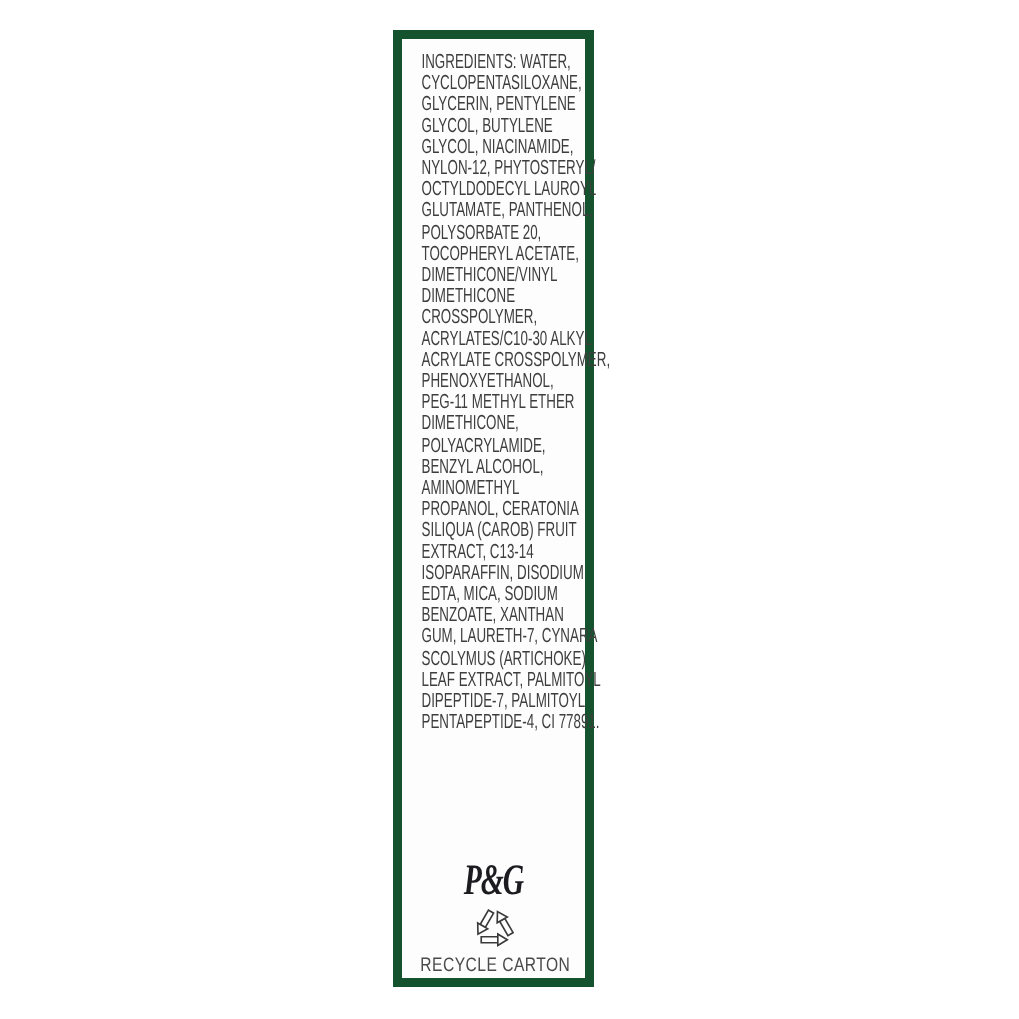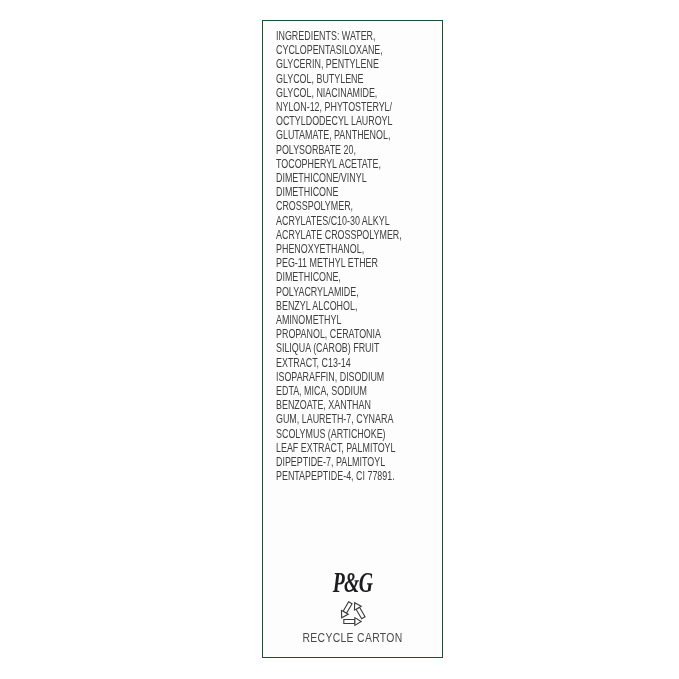--- a/index.html
+++ b/index.html
@@ -14,24 +14,24 @@
   .stage {
     position: relative;
     width: 679px;
     height: 679px;
     background: #ffffff;
   }
   .panel {
     position: absolute;
     left: 262px;
     top: 20px;
-    width: 181px;
+    width: 134px;
     height: 638px;
     box-sizing: border-box;
-    border: 1px solid #14532d;
+    border: 6px solid #14532d;
     background: #fdfdfd;
   }
   .ingredients {
     position: absolute;
     left: 13px;
     top: 8px;
     font-family: "Liberation Sans", sans-serif;
     font-size: 13.5px;
     line-height: 14.2px;
     letter-spacing: 0;

